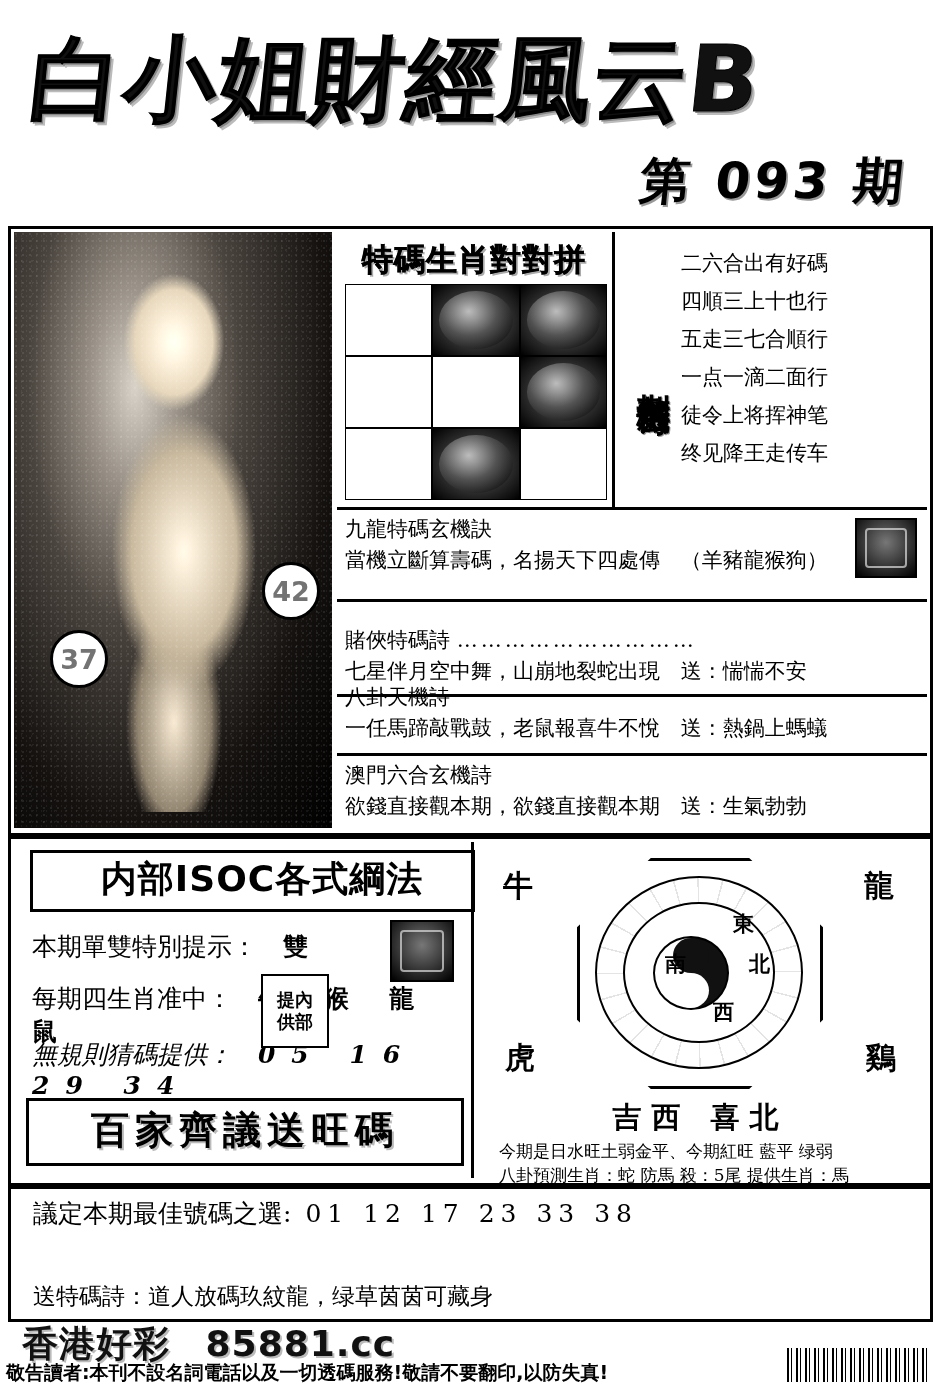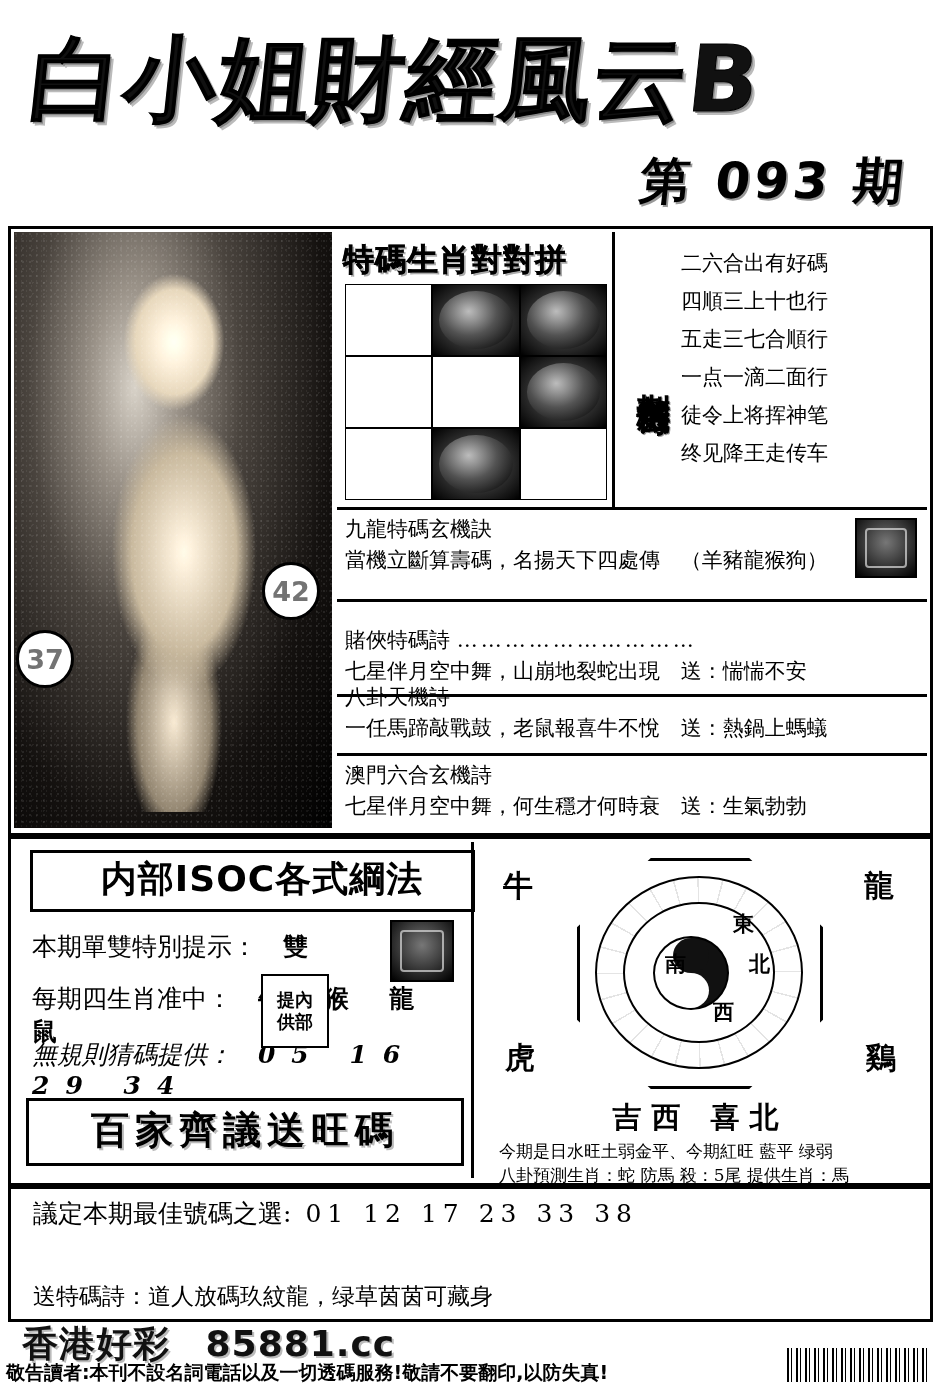--- a/index.html
+++ b/index.html
@@ -50,35 +50,35 @@
       radial-gradient(ellipse 95px 180px at 130px 280px, #e8dfd0 0%, #b8ac97 55%, rgba(0,0,0,0) 76%),
       radial-gradient(ellipse 60px 150px at 120px 450px, #ddd2c0 0%, #8e8474 60%, rgba(0,0,0,0) 80%);
     filter:contrast(130%);
   }
   .num-badge{
     position:absolute;width:52px;height:52px;border-radius:50%;
     background:#fff;border:3px solid #000;color:#737373;
     font-size:27px;font-weight:bold;display:flex;align-items:center;justify-content:center;
     z-index:3;
   }
-  .badge-37{left:2px;top:398px;}
+  .badge-37{left:36px;top:398px;}
   .badge-42{left:248px;top:330px;}
   .supply-box{
     position:absolute;left:250px;top:745px;width:64px;height:70px;border:2px solid #000;background:#fff;
     z-index:4;display:flex;flex-direction:column;align-items:center;justify-content:center;
     font-size:18px;line-height:22px;font-weight:bold;
   }
 
   
   .rt{position:absolute;left:326px;top:3px;width:590px;height:596px;}
   .rt-row1{position:absolute;left:0;top:0;width:590px;height:278px;}
   .pairbox{position:absolute;left:0;top:0;width:278px;height:278px;border-right:3px solid #000;border-bottom:3px solid #000;box-sizing:border-box;}
   .pairtitle{
     position:absolute;left:6px;top:6px;width:262px;height:42px;
-    font-size:31px;font-weight:bold;letter-spacing:1px;text-align:left;line-height:42px;
+    font-size:31px;font-weight:bold;letter-spacing:1px;text-align:center;line-height:42px;
     -webkit-text-stroke:0.6px #000;text-shadow:2px 2px 0 #aaa;
   }
   .grid{position:absolute;left:8px;top:52px;width:262px;height:216px;display:grid;grid-template-columns:repeat(3,1fr);grid-template-rows:repeat(3,1fr);}
   .cell{border:1px solid #000;box-sizing:border-box;background:#fff;position:relative;overflow:hidden;}
   .cell.img{background:radial-gradient(ellipse at 50% 50%, #6b6b6b 0%, #2a2a2a 60%, #000 100%);}
   .cell.img:after{content:"";position:absolute;inset:6px;border-radius:50%;
     background:radial-gradient(ellipse at 40% 35%, #cfcfcf 0%, #555 45%, #0d0d0d 85%);opacity:.85;}
 
   .poembox{position:absolute;left:278px;top:0;width:312px;height:278px;border-bottom:3px solid #000;box-sizing:border-box;}
   .poem-vert{
@@ -260,21 +260,21 @@
         <div class="sec-h">八卦天機詩</div>
         <div class="sec-b">
           <span>一任馬蹄敲戰鼓，老鼠報喜牛不悅</span>
           <span class="send">送：熱鍋上螞蟻</span>
         </div>
       </div>
 
       <div class="secbox sec4">
         <div class="sec-h">澳門六合玄機詩</div>
         <div class="sec-b">
-          <span>七星伴月空中舞，何生穩才何時衰</span>
+          <span>欲錢直接觀本期，欲錢直接觀本期</span>
           <span class="send">送：生氣勃勃</span>
         </div>
       </div>
 
     </div>
   </div>
 
   <div class="midblock">
 
     <div class="mid-left">

